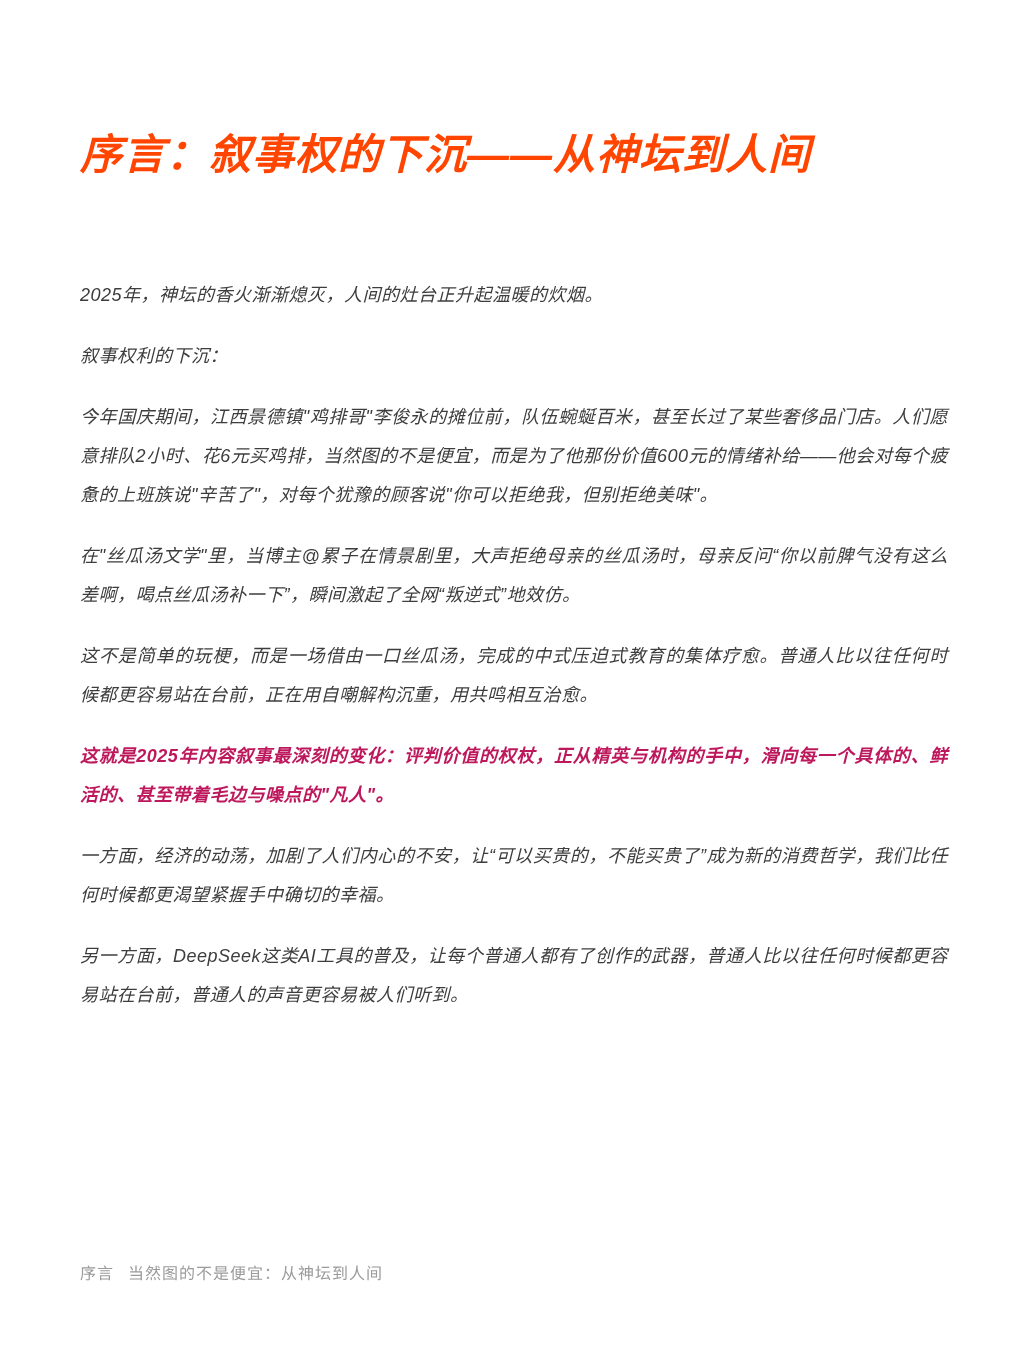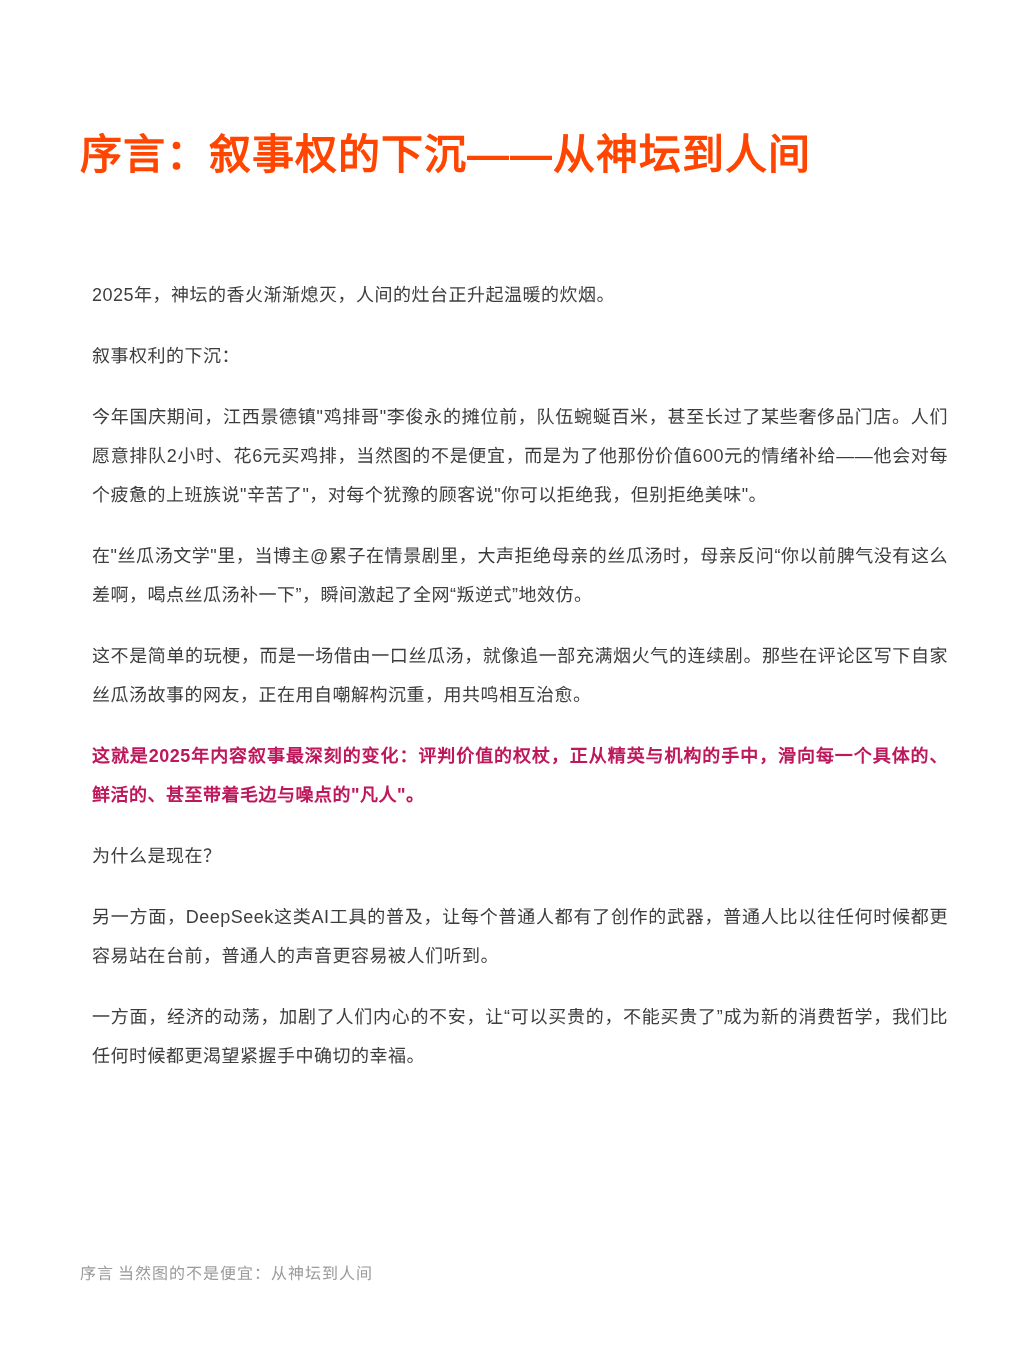--- a/index.html
+++ b/index.html
@@ -14,71 +14,71 @@
     background: #ffffff;
     overflow: hidden;
     font-family: "Liberation Sans", "DejaVu Sans", sans-serif;
     box-sizing: border-box;
   }
   .content {
     position: absolute;
     left: 80px;
     right: 72px;
     top: 0;
+    font-style: italic;
   }
   .doc-title {
     margin: 0;
     padding-top: 128px;
     font-size: 42px;
     line-height: 54px;
     font-weight: 700;
     letter-spacing: 1px;
     color: #FF4500;
     margin-bottom: 94px;
   }
   .doc-title::after { content: ""; }
   .para {
-    margin: 0 0 22px 12px;
+    margin: 0 0 22px 0;
     font-size: 18px;
     line-height: 39px;
     color: #3D3D3D;
     text-align: justify;
     text-justify: inter-ideograph;
     letter-spacing: 0.5px;
   }
   .para.bold {
     font-weight: 700;
     color: #be185d;
   }
   .page-footer {
     position: absolute;
     left: 80px;
     top: 1260px;
     font-size: 16px;
     color: #9B9B9B;
     letter-spacing: 1px;
   }
   .page-footer .section {
-    margin-right: 4px;
+    margin-right: 14px;
   }
 </style>
 </head>
 <body>
 
 <div class="page">
   <div class="content">
     <h1 class="doc-title">序言：叙事权的下沉——从神坛到人间</h1>
 
     <p class="para">2025年，神坛的香火渐渐熄灭，人间的灶台正升起温暖的炊烟。</p>
     <p class="para">叙事权利的下沉：</p>
     <p class="para">今年国庆期间，江西景德镇"鸡排哥"李俊永的摊位前，队伍蜿蜒百米，甚至长过了某些奢侈品门店。人们愿意排队2小时、花6元买鸡排，当然图的不是便宜，而是为了他那份价值600元的情绪补给——他会对每个疲惫的上班族说"辛苦了"，对每个犹豫的顾客说"你可以拒绝我，但别拒绝美味"。</p>
     <p class="para">在"丝瓜汤文学"里，当博主@累子在情景剧里，大声拒绝母亲的丝瓜汤时，母亲反问“你以前脾气没有这么差啊，喝点丝瓜汤补一下”，瞬间激起了全网“叛逆式”地效仿。</p>
-    <p class="para">这不是简单的玩梗，而是一场借由一口丝瓜汤，就像追一部充满烟火气的连续剧。那些在评论区写下自家丝瓜汤故事的网友，正在用自嘲解构沉重，用共鸣相互治愈。</p>
+    <p class="para">这不是简单的玩梗，而是一场借由一口丝瓜汤，完成的中式压迫式教育的集体疗愈。普通人比以往任何时候都更容易站在台前，正在用自嘲解构沉重，用共鸣相互治愈。</p>
     <p class="para bold">这就是2025年内容叙事最深刻的变化：评判价值的权杖，正从精英与机构的手中，滑向每一个具体的、鲜活的、甚至带着毛边与噪点的"凡人"。</p>
-    <p class="para">为什么是现在？</p>
+    <p class="para">一方面，经济的动荡，加剧了人们内心的不安，让“可以买贵的，不能买贵了”成为新的消费哲学，我们比任何时候都更渴望紧握手中确切的幸福。</p>
     <p class="para">另一方面，DeepSeek这类AI工具的普及，让每个普通人都有了创作的武器，普通人比以往任何时候都更容易站在台前，普通人的声音更容易被人们听到。</p>
-    <p class="para">一方面，经济的动荡，加剧了人们内心的不安，让“可以买贵的，不能买贵了”成为新的消费哲学，我们比任何时候都更渴望紧握手中确切的幸福。</p>
   </div>
 
   <div class="page-footer">
     <span class="section">序言</span><span>当然图的不是便宜：从神坛到人间</span>
   </div>
 </div>
 
 </body></html>

